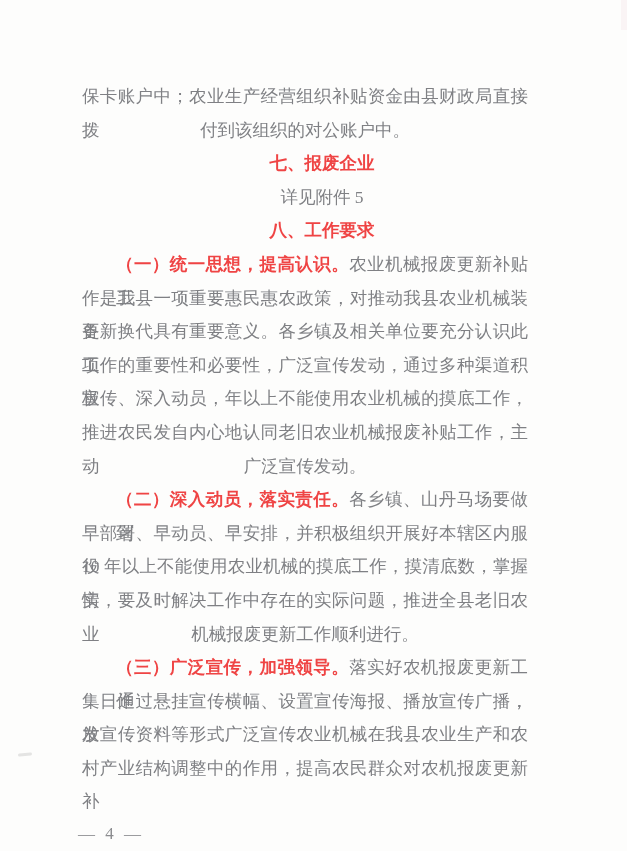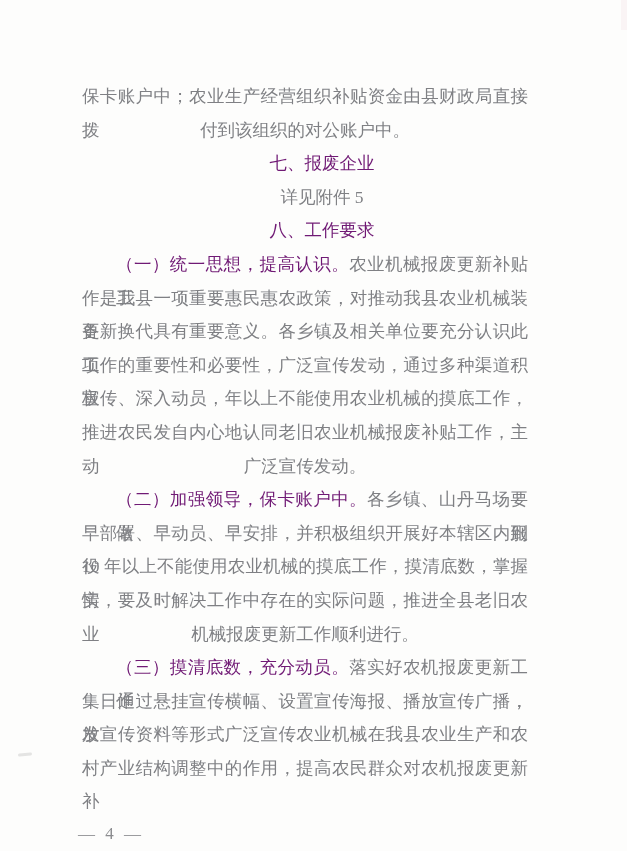--- a/index.html
+++ b/index.html
@@ -32,22 +32,22 @@
   .line.justify {
     white-space: normal;
     text-align: justify;
     text-align-last: justify;
   }
   .line.indent-2 {
     padding-left: 34px;
     box-sizing: border-box;
   }
   .seg.bold {
-    font-weight: normal;
-    color: #701a75;
+    font-weight: bold;
+    color: #ef4444;
   }
   .page-number {
     position: absolute;
     left: 78px;
     top: 824px;
     font-size: 17px;
     line-height: 20px;
     color: #8b8c8f;
     letter-spacing: 3px;
     white-space: pre;
@@ -83,25 +83,25 @@
       <div class="line indent-2"><span class="seg bold">七、报废企业</span></div>
       <div class="line indent-2"><span class="seg">详见附件 5</span></div>
       <div class="line indent-2"><span class="seg bold">八、工作要求</span></div>
       <div class="line justify indent-2"><span class="seg bold">（一）统一思想，提高认识。</span><span class="seg">农业机械报废更新补贴工</span></div>
       <div class="line justify"><span class="seg">作是我县一项重要惠民惠农政策，对推动我县农业机械装备</span></div>
       <div class="line justify"><span class="seg">更新换代具有重要意义。各乡镇及相关单位要充分认识此项</span></div>
       <div class="line justify"><span class="seg">工作的重要性和必要性，广泛宣传发动，通过多种渠道积极</span></div>
       <div class="line justify"><span class="seg">宣传、深入动员，年以上不能使用农业机械的摸底工作，</span></div>
       <div class="line justify"><span class="seg">推进农民发自内心地认同老旧农业机械报废补贴工作，主动</span></div>
       <div class="line"><span class="seg">广泛宣传发动。</span></div>
-      <div class="line justify indent-2"><span class="seg bold">（二）加强领导，保卡账户中。</span><span class="seg">各乡镇、山丹马场要做到</span></div>
+      <div class="line justify indent-2"><span class="seg bold">（二）深入动员，落实责任。</span><span class="seg">各乡镇、山丹马场要做到</span></div>
       <div class="line justify"><span class="seg">早部署、早动员、早安排，并积极组织开展好本辖区内服役</span></div>
       <div class="line justify"><span class="seg">10 年以上不能使用农业机械的摸底工作，摸清底数，掌握实</span></div>
       <div class="line justify"><span class="seg">情，要及时解决工作中存在的实际问题，推进全县老旧农业</span></div>
       <div class="line"><span class="seg">机械报废更新工作顺利进行。</span></div>
-      <div class="line justify indent-2"><span class="seg bold">（三）摸清底数，充分动员。</span><span class="seg">落实好农机报废更新工作，</span></div>
+      <div class="line justify indent-2"><span class="seg bold">（三）广泛宣传，加强领导。</span><span class="seg">落实好农机报废更新工作，</span></div>
       <div class="line justify"><span class="seg">集日通过悬挂宣传横幅、设置宣传海报、播放宣传广播，发</span></div>
       <div class="line justify"><span class="seg">放宣传资料等形式广泛宣传农业机械在我县农业生产和农</span></div>
       <div class="line justify"><span class="seg">村产业结构调整中的作用，提高农民群众对农机报废更新补</span></div>
     </div>
   <div class="scan-artifact"></div>
   <div class="page-number">— 4 —</div>
 </div>
 
 </body></html>

